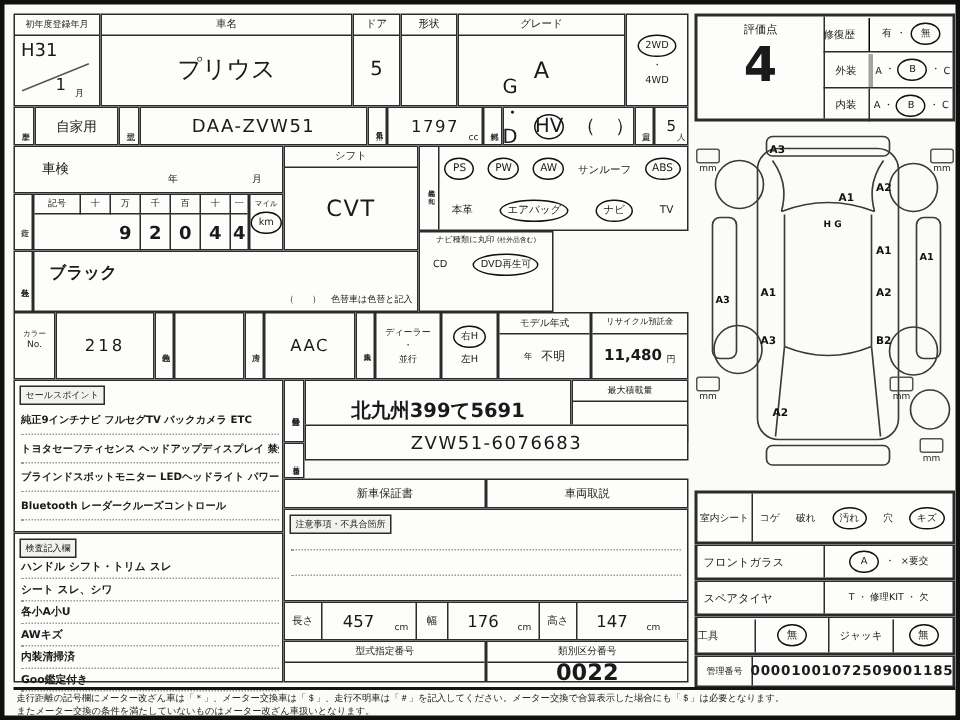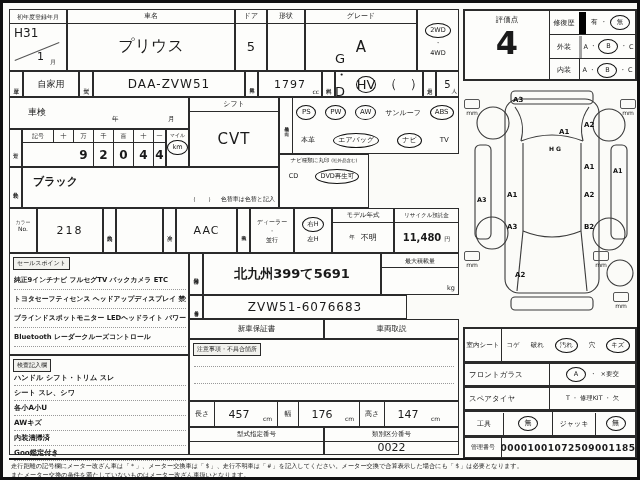--- a/index.html
+++ b/index.html
@@ -212,21 +212,21 @@
   <div class="cell vlab" style="left:186px;top:250px;width:14px;height:42px">登録番号</div>
   <div class="cell" style="left:200px;top:250px;width:178px;height:42px">
     <div class="fullval" style="font-size:13px;font-weight:700">北九州399て5691</div>
   </div>
   <div class="cell" style="left:378px;top:250px;width:78px;height:42px">
     <div class="hdr" style="font-size:6px">最大積載量</div>
     <span style="position:absolute;right:3px;bottom:2px;font-size:6.5px">kg</span>
   </div>
 
   <div class="cell vlab" style="left:186px;top:292px;width:14px;height:24px;font-size:5px">車台番号</div>
-  <div class="cell" style="left:200px;top:292px;width:204px;height:24px">
+  <div class="cell" style="left:200px;top:280px;width:256px;height:24px">
     <div class="fullval" style="font-size:12px;letter-spacing:1px">ZVW51-6076683</div>
   </div>
 
   <div class="cell" style="left:186px;top:316px;width:135px;height:20px">
     <div class="fullval" style="font-size:7.5px">新車保証書</div>
   </div>
   <div class="cell" style="left:321px;top:316px;width:135px;height:20px">
     <div class="fullval" style="font-size:7.5px">車両取説</div>
   </div>
 
@@ -246,21 +246,21 @@
     <span style="width:24px;text-align:center;font-size:7px;border-right:1px solid #2b2b2b;line-height:24px">高さ</span>
     <span style="width:46px;text-align:center;font-size:11px">147</span>
     <span style="flex:1;font-size:6px;line-height:34px;height:24px">cm</span>
   </div>
 
   <div class="cell" style="left:186px;top:424px;width:135px;height:28px">
     <div class="hdr" style="font-size:6.5px">型式指定番号</div>
   </div>
   <div class="cell" style="left:321px;top:424px;width:135px;height:28px">
     <div class="hdr" style="font-size:6.5px">類別区分番号</div>
-    <div class="val" style="font-size:11px;font-weight:normal">0022</div>
+    <div class="val" style="font-size:15px;font-weight:bold">0022</div>
   </div>
 
   <div class="cell" style="left:6px;top:250px;width:180px;height:102px">
     <span class="tag">セールスポイント</span>
     <div style="position:absolute;left:4px;right:2px;top:17px;font-size:6.8px;font-weight:600">
       <div class="dotline" style="height:18px;line-height:18px;white-space:nowrap;overflow:hidden">純正9インチナビ フルセグTV バックカメラ ETC</div>
       <div class="dotline" style="height:18px;line-height:18px;white-space:nowrap;overflow:hidden">トヨタセーフティセンス ヘッドアップディスプレイ 禁煙車</div>
       <div class="dotline" style="height:18px;line-height:18px;white-space:nowrap;overflow:hidden">ブラインドスポットモニター LEDヘッドライト パワーシート</div>
       <div class="dotline" style="height:18px;line-height:18px;white-space:nowrap;overflow:hidden">Bluetooth レーダークルーズコントロール</div>
       <div class="dotline" style="height:12px"></div>
@@ -279,21 +279,21 @@
     </div>
   </div>
 
   <div class="cell" style="left:460px;top:6px;width:174px;height:72px;border-width:2px">
     <div style="position:absolute;left:0;top:0;bottom:0;width:84px;border-right:1px solid #2b2b2b">
       <div style="font-size:7.5px;text-align:center;margin-top:4px">評価点</div>
       <div style="font-size:32px;font-weight:bold;text-align:center;line-height:36px">4</div>
     </div>
     <div style="position:absolute;left:84px;right:0;top:0;bottom:0">
       <div class="flexrow" style="height:23px;border-bottom:1px solid #2b2b2b">
-        <span style="width:30px;text-align:center;font-size:7px;border-right:7px solid #000000;line-height:22px">修復歴</span>
+        <span style="width:30px;text-align:left;font-size:7px;border-right:1px solid #000000;line-height:22px">修復歴</span>
         <span style="flex:1;display:flex;justify-content:center;align-items:center;gap:3px;font-size:6.5px">
           <span>有</span>
           <span>・</span>
           <span class="circ">無</span>
         </span>
       </div>
       <div class="flexrow" style="height:23px;border-bottom:1px solid #2b2b2b">
         <span style="width:30px;text-align:center;font-size:7px;border-right:3px solid #a3a3a3;line-height:22px">外装</span>
         <span style="flex:1;display:flex;justify-content:center;align-items:center;gap:2px;font-size:6.5px">
           <span>A</span>
@@ -395,21 +395,21 @@
     </div>
   </div>
 
   <div class="cell" style="left:460px;top:384px;width:174px;height:24px;border-width:2px;border-top-width:1px">
     <span style="position:absolute;left:4px;top:0;bottom:0;display:flex;align-items:center;font-size:7.5px">スペアタイヤ</span>
     <div style="position:absolute;left:84px;right:0;top:0;bottom:0;border-left:1px solid #2b2b2b;display:flex;align-items:center;justify-content:center;font-size:6.3px">T ・ 修理KIT ・ 欠</div>
   </div>
 
   <div class="cell" style="left:460px;top:408px;width:174px;height:26px;border-width:2px;border-top-width:1px">
     <div class="flexrow" style="height:100%">
-      <span style="width:38px;text-align:center;font-size:7px;border-right:1px solid #2b2b2b;line-height:22px">工具</span>
+      <span style="width:38px;text-align:left;font-size:7px;border-right:1px solid #2b2b2b;line-height:22px">工具</span>
       <span style="width:48px;display:flex;justify-content:center;border-right:1px solid #2b2b2b;height:100%;align-items:center;font-size:7px">
         <span class="circ">無</span>
       </span>
       <span style="width:42px;text-align:center;font-size:7px;border-right:1px solid #2b2b2b;line-height:22px">ジャッキ</span>
       <span style="flex:1;display:flex;justify-content:center;align-items:center;height:100%;font-size:7px">
         <span class="circ">無</span>
       </span>
     </div>
   </div>
 

